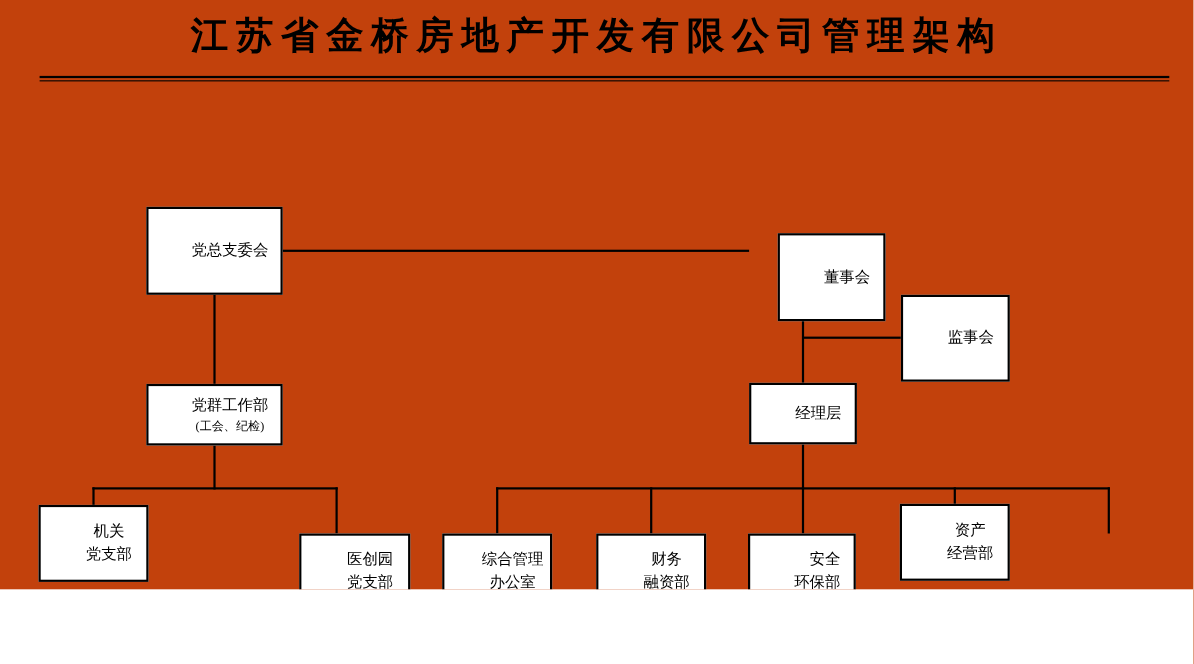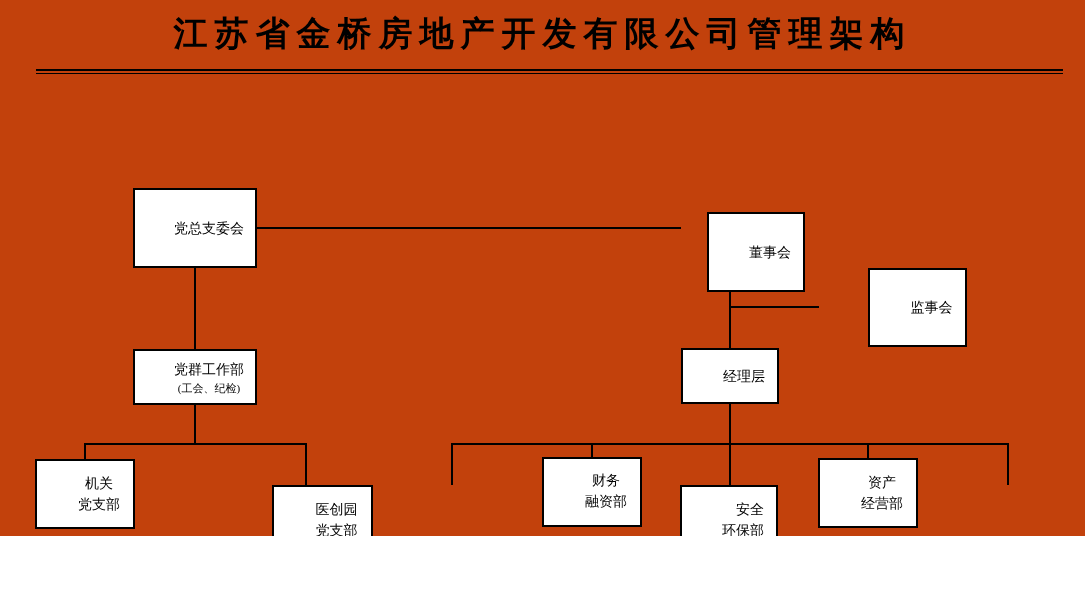--- a/index.html
+++ b/index.html
@@ -81,21 +81,21 @@
   <div class="line" style="left:1007px; top:443px; width:2px; height:42px;"></div>
 
   <div class="node" style="left:133px; top:188px; width:124px; height:80px;">
     <span class="label">党总支委会</span>
   </div>
 
   <div class="node" style="left:707px; top:188px; width:98px; height:80px;margin-top:24px;">
     <span class="label">董事会</span>
   </div>
 
-  <div class="node" style="left:868px; top:268px; width:99px; height:79px;text-align:center;">
+  <div class="node" style="left:819px; top:268px; width:99px; height:79px;text-align:center;">
     <span class="label">监事会</span>
   </div>
 
   <div class="node" style="left:681px; top:348px; width:98px; height:56px;">
     <span class="label">经理层</span>
   </div>
 
   <div class="node" style="left:133px; top:349px; width:124px; height:56px;">
     <div>
       <div class="label">党群工作部</div>
@@ -106,22 +106,26 @@
   <div class="node" style="left:35px; top:459px; width:100px; height:70px;text-align:center;">
     <span class="label">机关
 党支部</span>
   </div>
 
   <div class="node" style="left:272px; top:485px; width:101px; height:70px;">
     <span class="label">医创园
 党支部</span>
   </div>
 
+  <div class="node" style="left:402px; top:485px; width:100px; height:70px;">
+    <span class="label">综合管理
+办公室</span>
+  </div>
 
-  <div class="node" style="left:542px; top:457px; width:100px; height:70px;font-family:Liberation Mono, monospace;">
+  <div class="node" style="left:542px; top:485px; width:100px; height:70px;">
     <span class="label">财务
 融资部</span>
   </div>
 
   <div class="node" style="left:680px; top:485px; width:98px; height:70px;text-align:right;">
     <span class="label">安全
 环保部</span>
   </div>
 
   <div class="node" style="left:818px; top:458px; width:100px; height:70px;">

